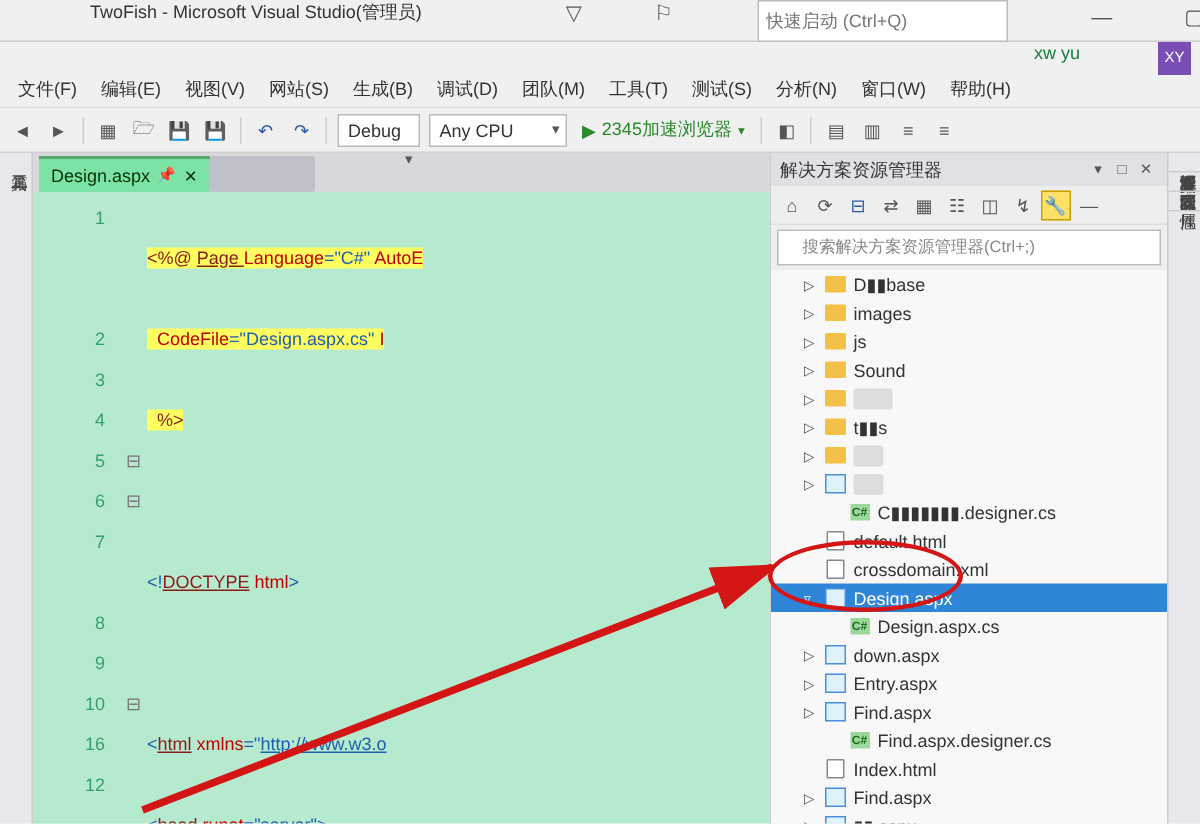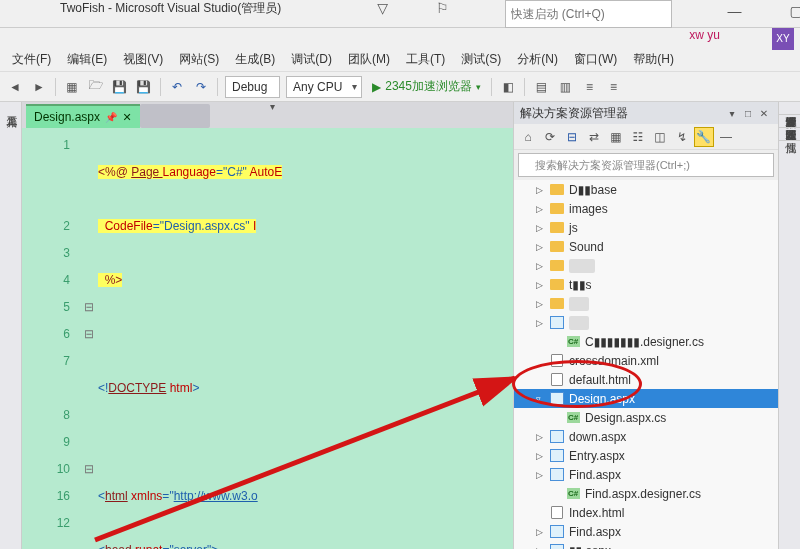--- a/index.html
+++ b/index.html
@@ -6,21 +6,21 @@
 body { width: 800px; height: 549px; background: #eee; overflow: hidden; position: relative; }
 
 
 .titlebar { height: 28px; background: #f0f0f0; display: flex; align-items: flex-start; padding: 0 6px; border-bottom: 1px solid #ccc; gap: 48px; }
 .titlebar .vs-icon { width: 18px; height: 18px; margin-right: 6px; }
 .titlebar .title { flex: 0 0 auto; color: #333; }
 .titlebar .spacer { flex: 1; }
 .titlebar .arrow-down { width: 20px; color: #555; text-align: center; font-size: 14px; }
 .titlebar .search { width: 170px; height: 28px; border: 1px solid #bbb; background: #fff; padding: 0 5px; color: #888; margin: 0 8px; }
 .titlebar .win-btn { width: 28px; height: 22px; text-align: center; line-height: 22px; color: #555; font-size: 14px; }
-.titlebar .user { color: #be185d; margin-right: 4px; }
+.titlebar .user { color: #15803d; margin-right: 4px; }
 .titlebar .user-badge { width: 22px; height: 22px; background: #7a4fb5; color: #fff; text-align: center; line-height: 22px; font-size: 10px; }
 
 
 .menubar { height: 24px; background: #f0f0f0; display: flex; align-items: center; padding: 0 4px; border-bottom: 1px solid #ddd; }
 .menu-item { padding: 0 8px; color: #333; cursor: default; }
 
 
 .toolbar { height: 30px; background: #f0f0f0; display: flex; align-items: center; padding: 0 4px; border-bottom: 1px solid #d0d0d0; gap: 2px; }
 .tool-btn { width: 22px; height: 22px; display: flex; align-items: center; justify-content: center; color: #555; }
 .tool-sep { width: 1px; height: 18px; background: #ccc; margin: 0 3px; }
@@ -131,21 +131,21 @@
   <span class="tool-sep"></span>
   <span class="tool-btn">▦</span>
   <span class="tool-btn">🗁</span>
   <span class="tool-btn" style="color:#2a5aa8">💾</span>
   <span class="tool-btn" style="color:#2a5aa8">💾</span>
   <span class="tool-sep"></span>
   <span class="tool-btn" style="color:#2a5aa8">↶</span>
   <span class="tool-btn" style="color:#2a5aa8">↷</span>
   <span class="tool-sep"></span>
   <span class="tool-combo" style="width:55px">Debug</span>
-  <span class="tool-combo" style="width:76px">Any CPU</span>
+  <span class="tool-combo" style="width:92px">Any CPU</span>
   <span class="tool-play">
       <span class="tri">▶</span>
       <span>2345加速浏览器</span>
       <span style="margin-left:4px;font-size:9px">▾</span>
     </span>
   <span class="tool-sep"></span>
   <span class="tool-btn">◧</span>
   <span class="tool-sep"></span>
   <span class="tool-btn">▤</span>
   <span class="tool-btn">▥</span>
@@ -304,28 +304,28 @@
           <span class="icon">
             <span class="cs-ico">C#</span>
           </span>
           <span>C▮▮▮▮▮▮▮.designer.cs</span>
         </div>
         <div class="tree-row indent-1">
           <span class="arrow"></span>
           <span class="icon">
             <span class="file-ico"></span>
           </span>
+          <span>default.html</span>
+        </div>
+        <div class="tree-row indent-1">
+          <span class="arrow"></span>
+          <span class="icon">
+            <span class="file-ico"></span>
+          </span>
           <span>crossdomain.xml</span>
-        </div>
-        <div class="tree-row indent-1">
-          <span class="arrow"></span>
-          <span class="icon">
-            <span class="file-ico"></span>
-          </span>
-          <span>default.html</span>
         </div>
         <div class="tree-row indent-1 selected">
           <span class="arrow open">▿</span>
           <span class="icon">
             <span class="aspx-ico"></span>
           </span>
           <span>Design.aspx</span>
         </div>
         <div class="tree-row indent-2">
           <span class="arrow"></span>

